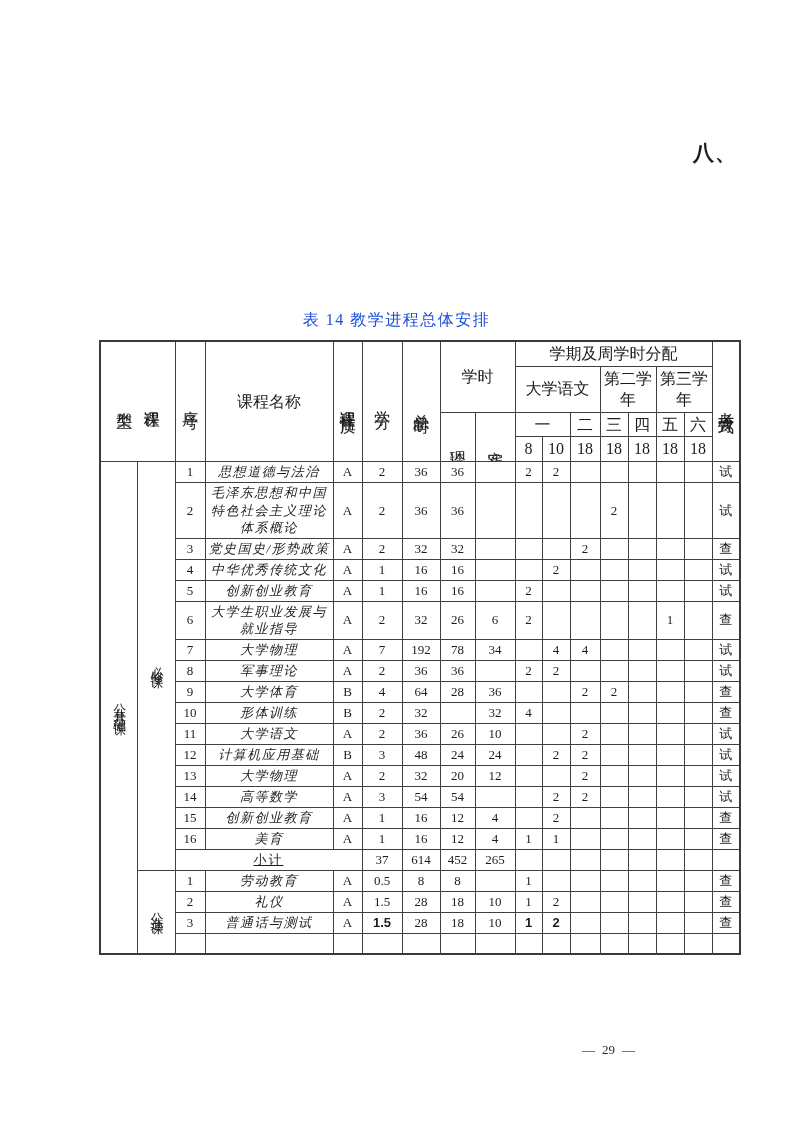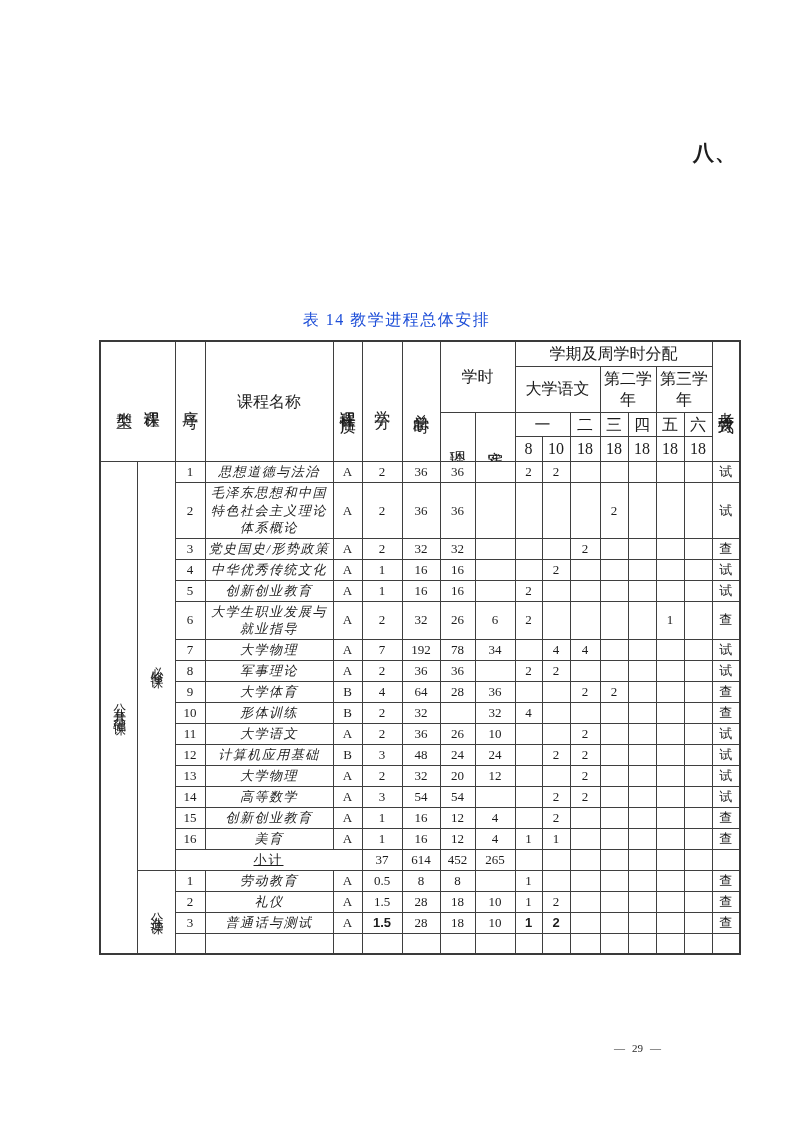--- a/index.html
+++ b/index.html
@@ -38,21 +38,21 @@
     writing-mode: vertical-rl; text-orientation: upright;
     display: inline-block; letter-spacing: 5px; line-height: 1.15;
   }
   .vert-tight { letter-spacing: 2px; }
   .two-col-vert { display: flex; flex-direction: row; justify-content: center; align-items: center; gap: 9px; }
   .name-cell { text-align: left; padding: 2px 3px 2px 6px; letter-spacing: 1.5px; line-height: 1.65; font-size: 12.5px; font-style: italic; }
   .subtotal-label { letter-spacing: 2px; text-decoration: underline; }
   .edited { font-family: "Liberation Sans", "DejaVu Sans", sans-serif; font-weight: 700; font-size: 13.5px; }
   .page-footer {
     position: absolute; top: 1042px; left: 575px; width: 125px;
-    text-align: center; font-size: 11px; color: #2a2a2a;
+    font-size: 13px; color: #2a2a2a;
   }
   .page-footer .dash { letter-spacing: 0; margin: 0 7px; }
 </style>
 </head>
 <body>
 
 <div class="section-marker">八、</div>
 
 <div class="table-title">表 14 教学进程总体安排</div>
 

